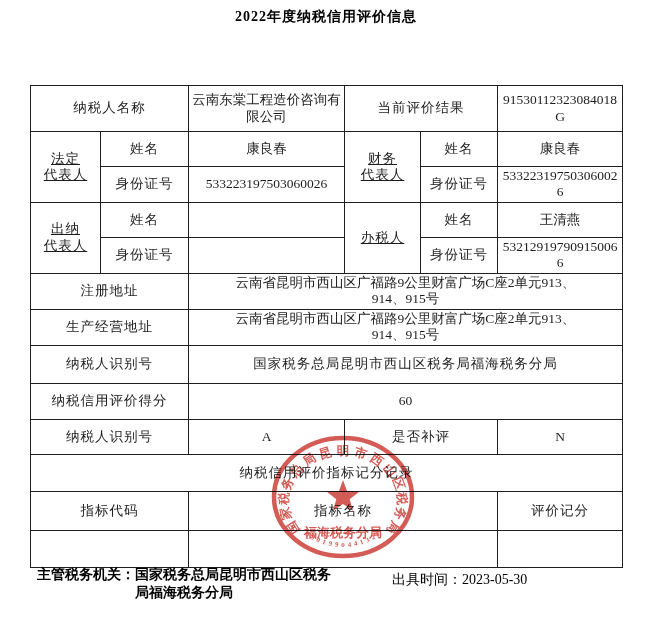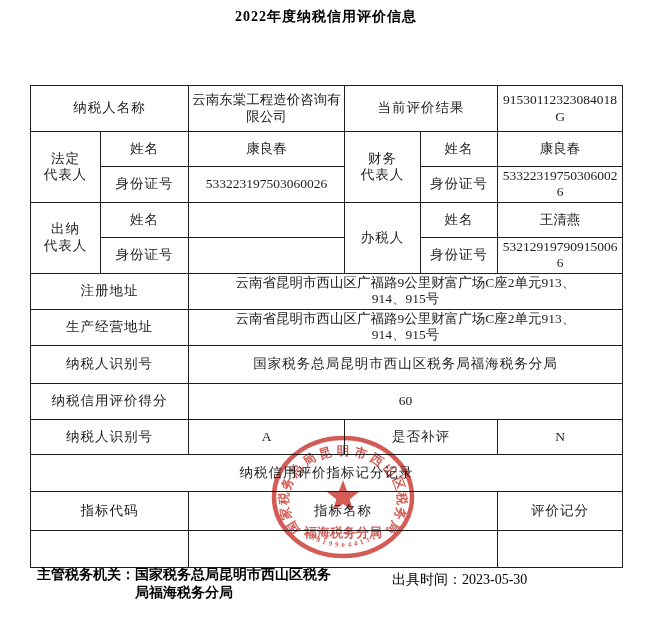--- a/index.html
+++ b/index.html
@@ -5,21 +5,21 @@
   html,body{margin:0;padding:0;background:#fff;}
   .page{position:relative;width:652px;height:620px;background:#fff;overflow:hidden;
         font-family:"Liberation Serif","DejaVu Serif",serif;color:#1d1d1d;}
   .title{position:absolute;top:8px;left:0;width:100%;text-align:center;
          font-size:14px;font-weight:bold;letter-spacing:1px;color:#000;}
   table.doc{position:absolute;left:30px;top:85px;width:592px;border-collapse:collapse;
             table-layout:fixed;}
   table.doc td{border:1.5px solid #1f1f1f;text-align:center;vertical-align:middle;
                font-size:13.5px;line-height:1.22;padding:1px 3px;overflow:hidden;}
   .lbl{letter-spacing:1px;}
-  .grp{white-space:pre-line;letter-spacing:1px;}
+  .grp{white-space:pre-line;letter-spacing:1px;text-decoration:underline;}
   .brk{word-break:break-all;display:inline-block;text-align:center;}
   .maxw{display:inline-block;max-width:352px;}
   .seal{position:absolute;left:263px;top:427px;width:160px;height:140px;
         mix-blend-mode:multiply;opacity:0.85;}
   .seal svg{width:100%;height:100%;}
   .seal text{fill:currentColor;font-weight:600;font-family:"Liberation Serif","DejaVu Serif",serif;}
   .footer-left{position:absolute;left:36px;top:566px;width:296px;text-align:center;
                font-size:14px;font-weight:bold;line-height:1.3;color:#000000;}
   .footer-right{position:absolute;left:392px;top:571px;font-size:14px;font-weight:normal;color:#000;}
 </style>

